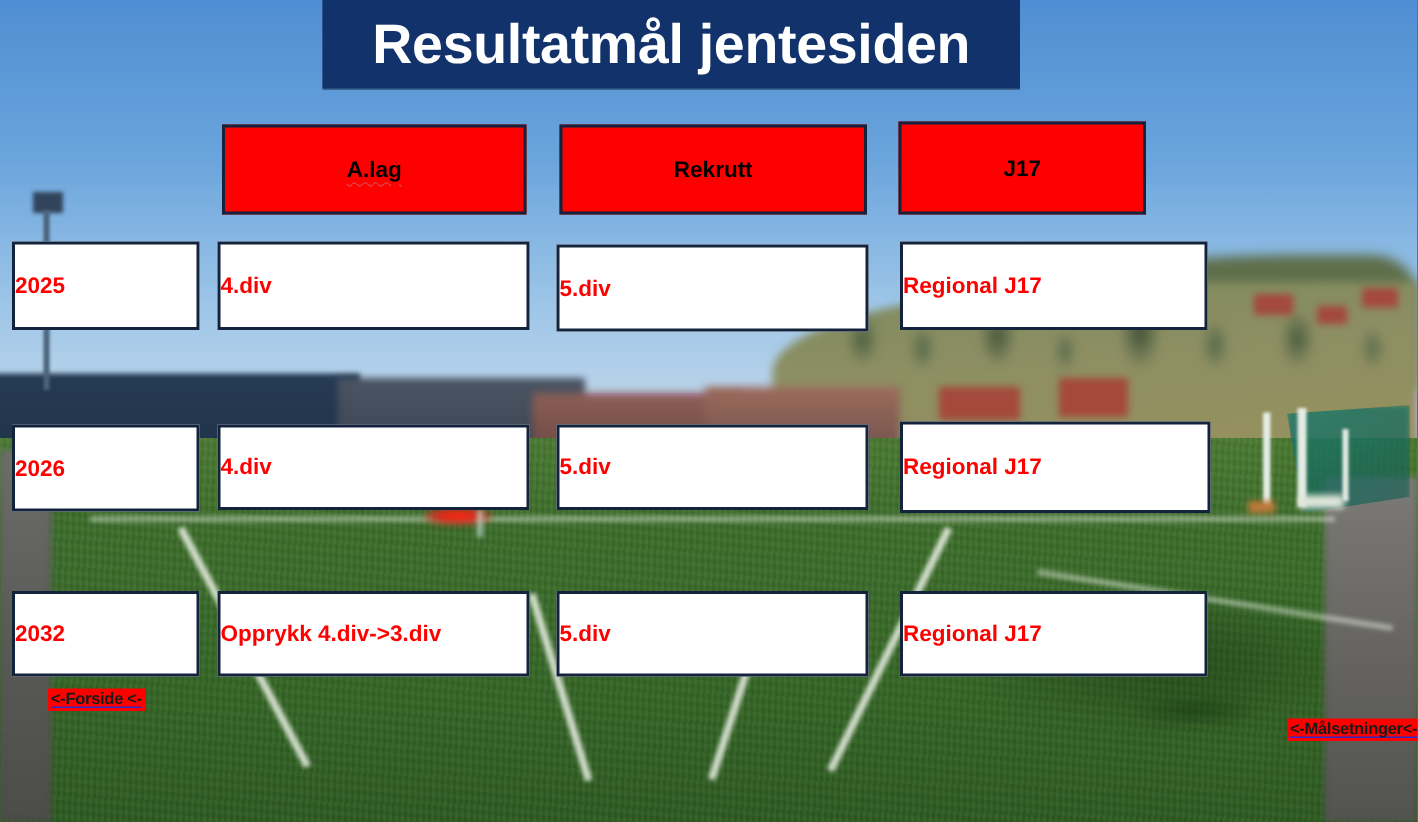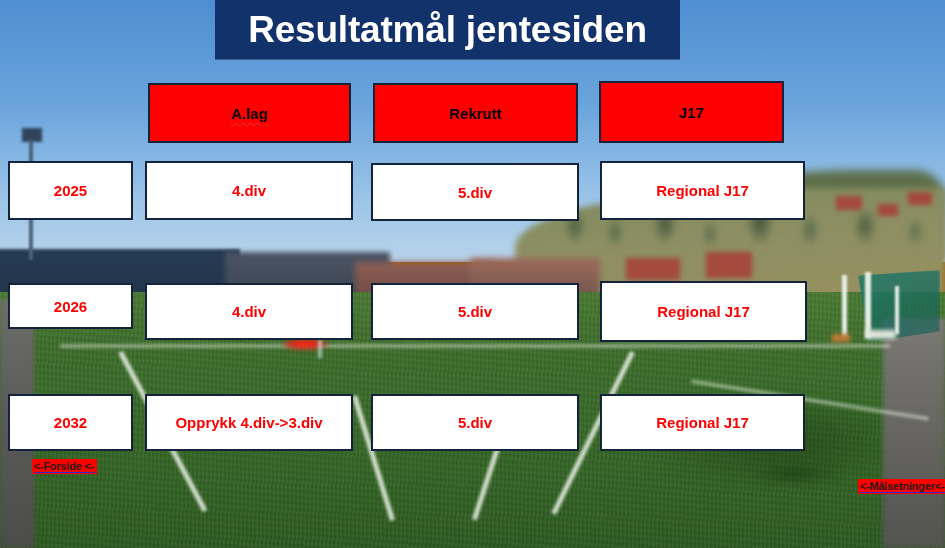--- a/index.html
+++ b/index.html
@@ -6,21 +6,21 @@
     margin: 0;
     padding: 0;
     background: #222;
   }
   #slide {
     position: relative;
     width: 945px;
     height: 548px;
     overflow: hidden;
     font-family: "Liberation Sans", sans-serif;
-    background: #a16207;
+    background: #c4b5fd;
   }
 
   
   .photo {
     position: absolute;
     inset: 0;
     overflow: hidden;
   }
   
   .sky {
@@ -267,21 +267,20 @@
     text-decoration-thickness: 1px;
     text-underline-offset: 3px;
   }
 
   .cell {
     position: absolute;
     background: #ffffff;
     border: 2px solid #14233c;
     display: flex;
     align-items: center;
-    justify-content: center;
     box-sizing: border-box;
   }
   .cell .t {
     color: #ff0000;
     font-size: 15px;
     font-weight: 600;
     white-space: nowrap;
   }
 
   .navlink {
@@ -357,38 +356,38 @@
   <div class="title-banner">
     <span class="t">Resultatmål jentesiden</span>
   </div>
 
   <div class="hdr" style="left:373px; top:83px; width:205px; height:60px;">
     <span class="t">Rekrutt</span>
   </div>
   <div class="hdr" style="left:148px; top:83px; width:203px; height:60px;">
     <span class="t spell">A.lag</span>
   </div>
-  <div class="hdr" style="left:599px; top:81px; width:185px; height:62px;">
+  <div class="hdr" style="left:599px; top:81px; width:165px; height:62px;">
     <span class="t">J17</span>
   </div>
 
   <div class="cell" style="left:8px; top:161px; width:125px; height:59px;">
     <span class="t">2025</span>
   </div>
   <div class="cell" style="left:145px; top:161px; width:208px; height:59px;">
     <span class="t">4.div</span>
   </div>
   <div class="cell" style="left:371px; top:163px; width:208px; height:58px;">
     <span class="t">5.div</span>
   </div>
   <div class="cell" style="left:600px; top:161px; width:205px; height:59px;">
     <span class="t">Regional J17</span>
   </div>
 
-  <div class="cell" style="left:8px; top:283px; width:125px; height:46px;">
+  <div class="cell" style="left:8px; top:283px; width:125px; height:58px;">
     <span class="t">2026</span>
   </div>
   <div class="cell" style="left:145px; top:283px; width:208px; height:57px;">
     <span class="t">4.div</span>
   </div>
   <div class="cell" style="left:371px; top:283px; width:208px; height:57px;">
     <span class="t">5.div</span>
   </div>
   <div class="cell" style="left:600px; top:281px; width:207px; height:61px;">
     <span class="t">Regional J17</span>

